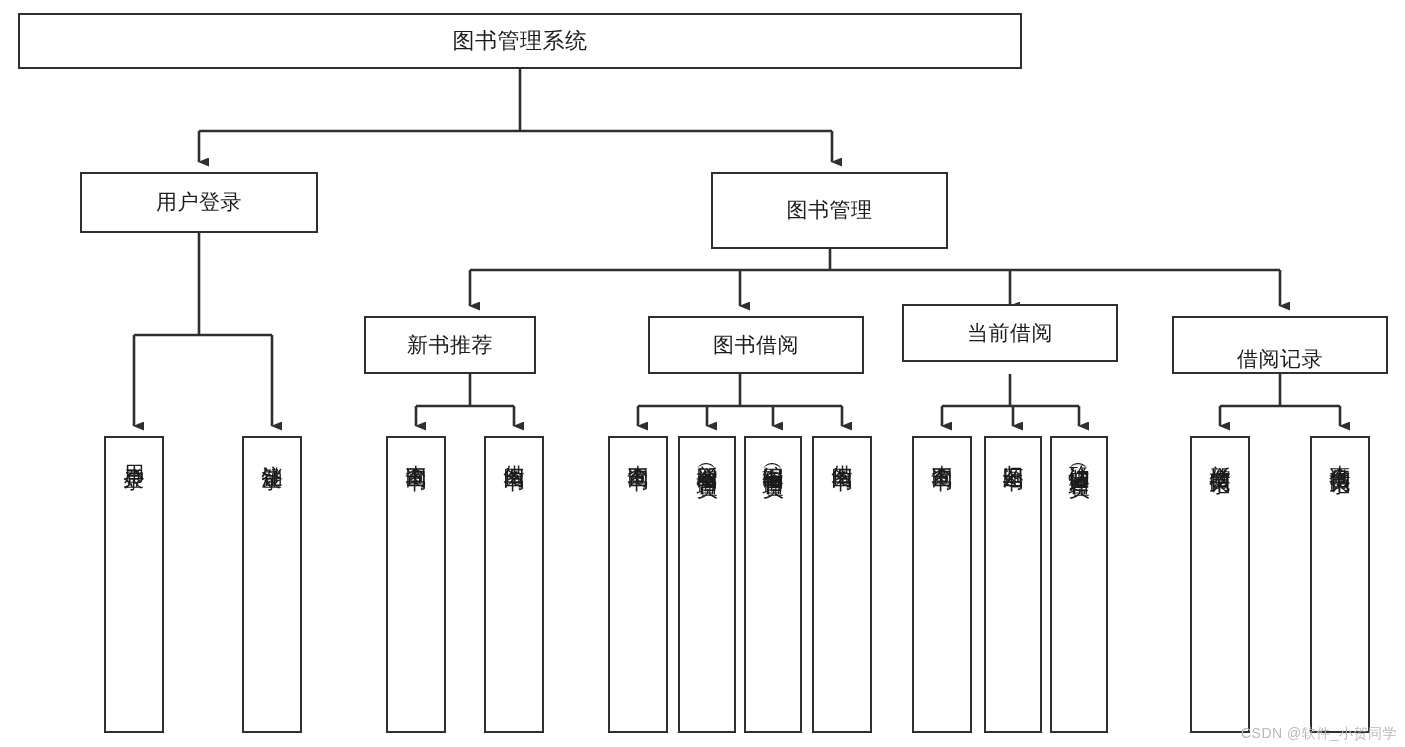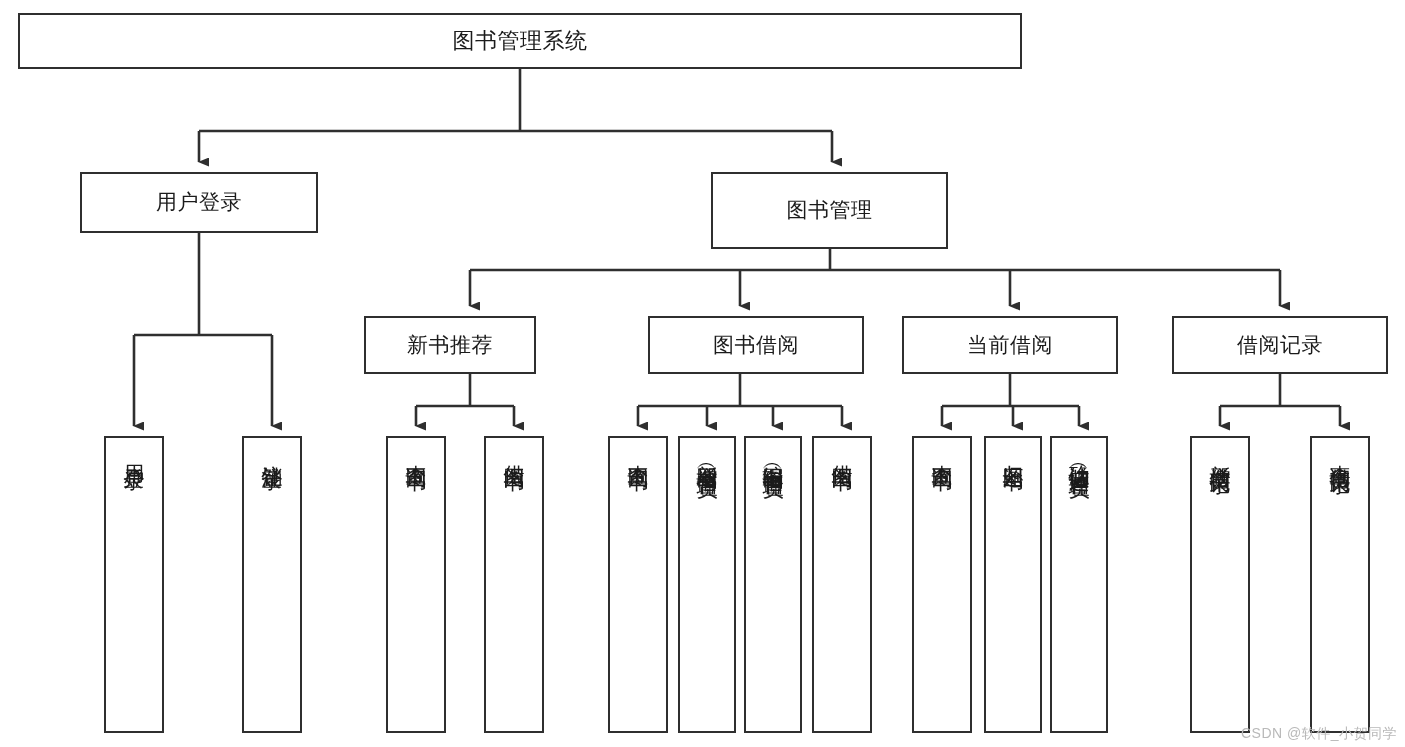--- a/index.html
+++ b/index.html
@@ -138,24 +138,24 @@
   <div class="node h" style="left: 711px; top: 172px; width: 237px; height: 77px;">
     <span class="label">图书管理</span>
   </div>
 
   <div class="node h" style="left: 364px; top: 316px; width: 172px; height: 58px;">
     <span class="label">新书推荐</span>
   </div>
   <div class="node h" style="left: 648px; top: 316px; width: 216px; height: 58px;">
     <span class="label">图书借阅</span>
   </div>
-  <div class="node h" style="left: 902px; top: 316px; width: 216px; height: 58px;">
+  <div class="node h" style="left: 902px; top: 304px; width: 216px; height: 58px;">
     <span class="label">当前借阅</span>
   </div>
-  <div class="node h" style="left: 1172px; top: 316px; width: 216px; height: 58px;">
+  <div class="node h" style="left: 1172px; top: 316px; width: 216px; height: 58px; align-items: flex-end;">
     <span class="label">借阅记录</span>
   </div>
 
   <div class="node v" style="left: 104px; top: 436px; width: 60px; height: 297px;">
     <span class="label">用户登录</span>
   </div>
   <div class="node v" style="left: 242px; top: 436px; width: 60px; height: 297px;">
     <span class="label">注销登录</span>
   </div>
 

